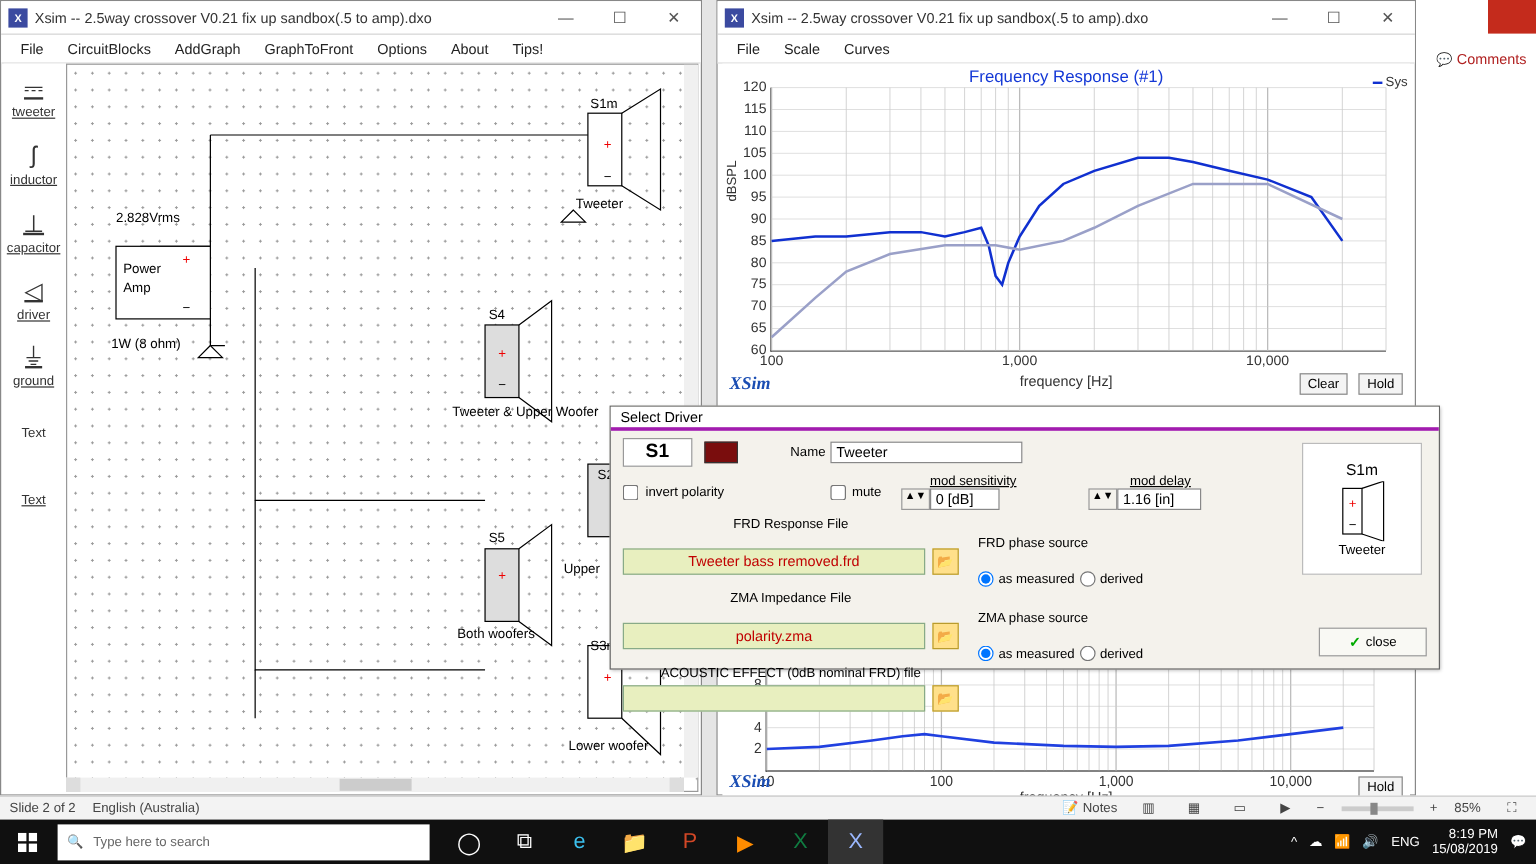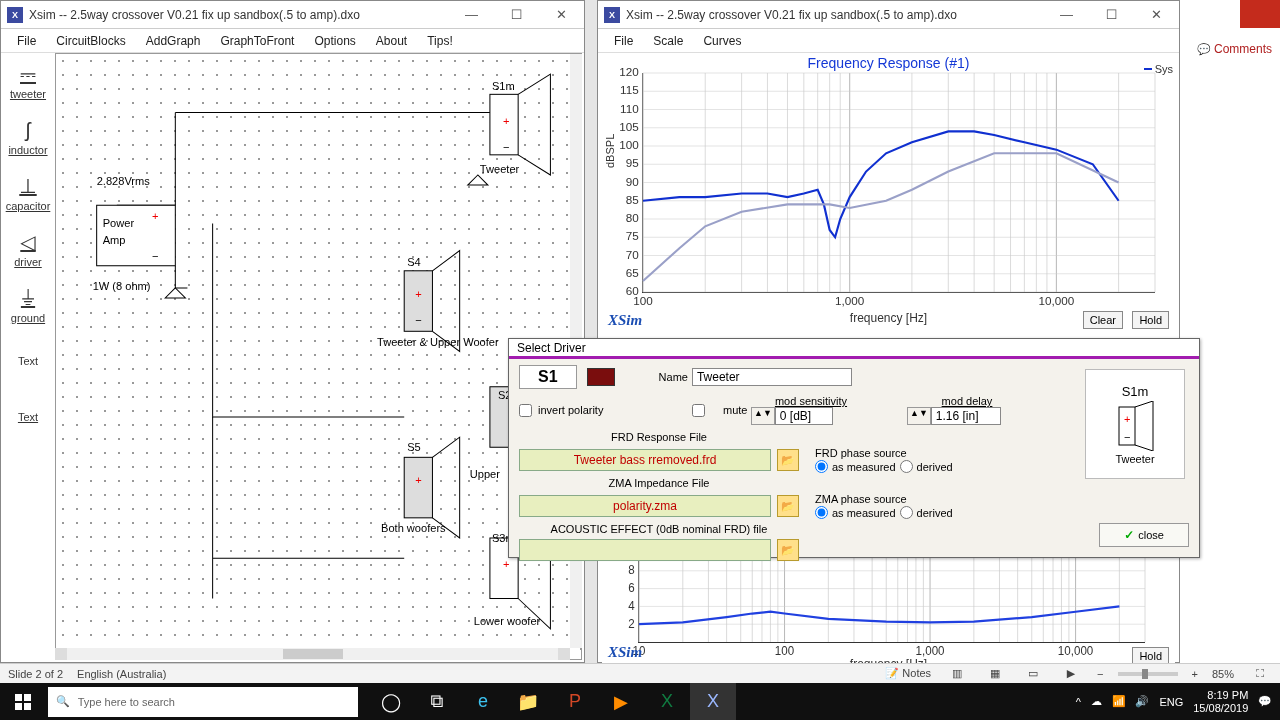--- a/index.html
+++ b/index.html
@@ -53,21 +53,21 @@
 .dialog { position: absolute; left: 508px; top: 338px; width: 692px; height: 220px; background: #f4f2ec; border: 1px solid #666; box-shadow: 1px 1px 3px rgba(0,0,0,0.3); }
 .dialog-title { height: 20px; background: #fff; padding: 2px 8px; font-size: 12px; border-bottom: 3px solid #a21caf; }
 .dialog-body { padding: 6px 10px; position: relative; height: calc(100% - 20px); }
 .dlg-id { display:inline-block; font-size: 16px; font-weight: 600; padding: 2px 18px; border: 1px solid #999; background:#fff; }
 .color-chip { display:inline-block; width: 28px; height: 18px; background: #7a0d0d; vertical-align: middle; margin-left: 6px; border:1px solid #333;}
 .dlg-row { display: flex; align-items: center; gap: 6px; margin-top: 4px; font-size: 12px; }
 .dlg-input { height: 18px; border: 1px solid #888; background: #fff; padding: 0 4px; font-size: 12px; }
 .file-box { width: 252px; height: 22px; background: #e8efbf; border: 1px solid #8a8; text-align: center; line-height: 20px; font-size: 12px; }
 .file-box.red { color: #c00000; }
 .folder-btn { width: 22px; height: 22px; background: #ffe08a; border: 1px solid #b89b2e; display:flex; align-items:center; justify-content:center; }
-.radio-group { font-size: 12px; display:flex; flex-direction:column; gap:1px; }
+.radio-group { font-size: 12px; display:flex; flex-direction:column; gap:17px; }
 .radio-group .lbl { font-size:11px; }
 .radio-group .opts { display:flex; gap:4px; align-items:center; }
 .close-btn { position: absolute; right: 10px; bottom: 10px; width: 90px; height: 24px; background: #f9f9f4; border: 1px solid #999; display:flex; align-items:center; justify-content:center; gap:4px; font-size:12px; }
 .close-btn::before { content:"✓"; color: #0a0; font-weight: bold; }
 .driver-preview { position:absolute; right: 14px; top: 10px; width: 100px; height: 110px; background:#fff; border:1px solid #bbb; display:flex; flex-direction:column; align-items:center; justify-content:center; gap:2px; font-size:12px; padding:4px;}
 .driver-preview .sym { font-size:13px; }
 
 
 .bg-strip-right { position:absolute; right:0; top:0; width: 100px; height: 663px; background:#fff; }
 .bg-strip-right .closebox { position:absolute; right:0; top:0; width:40px; height:28px; background:#c42b1c; }
@@ -358,21 +358,21 @@
       <span class="dlg-id">S1</span>
       <span class="color-chip"></span>
       <span style="margin-left:40px">Name</span>
       <input class="dlg-input" style="width: 160px;" value="Tweeter">
     </div>
     <div class="dlg-row" style="margin-top:6px;">
       <div style="width:150px; display:flex; gap:6px; align-items:center;">
         <input type="checkbox" style="">
         <span>invert polarity</span>
       </div>
-      <div style="width:70px; display:flex; gap:18px; align-items:center;padding-left:17px;">
+      <div style="width:70px; display:flex; gap:5px; align-items:center;padding-left:17px;">
         <input type="checkbox" style="">
         <span>mute</span>
       </div>
       <div style="width:120px;">
         <div class="sec-hdr">mod sensitivity</div>
         <div style="display:flex;">
             <span style="font-size:9px;padding:0 2px;border:1px solid #999">▲▼</span>
             <input class="dlg-input" style="width: 58px;" value="0 [dB]">
           </div>
       </div>

